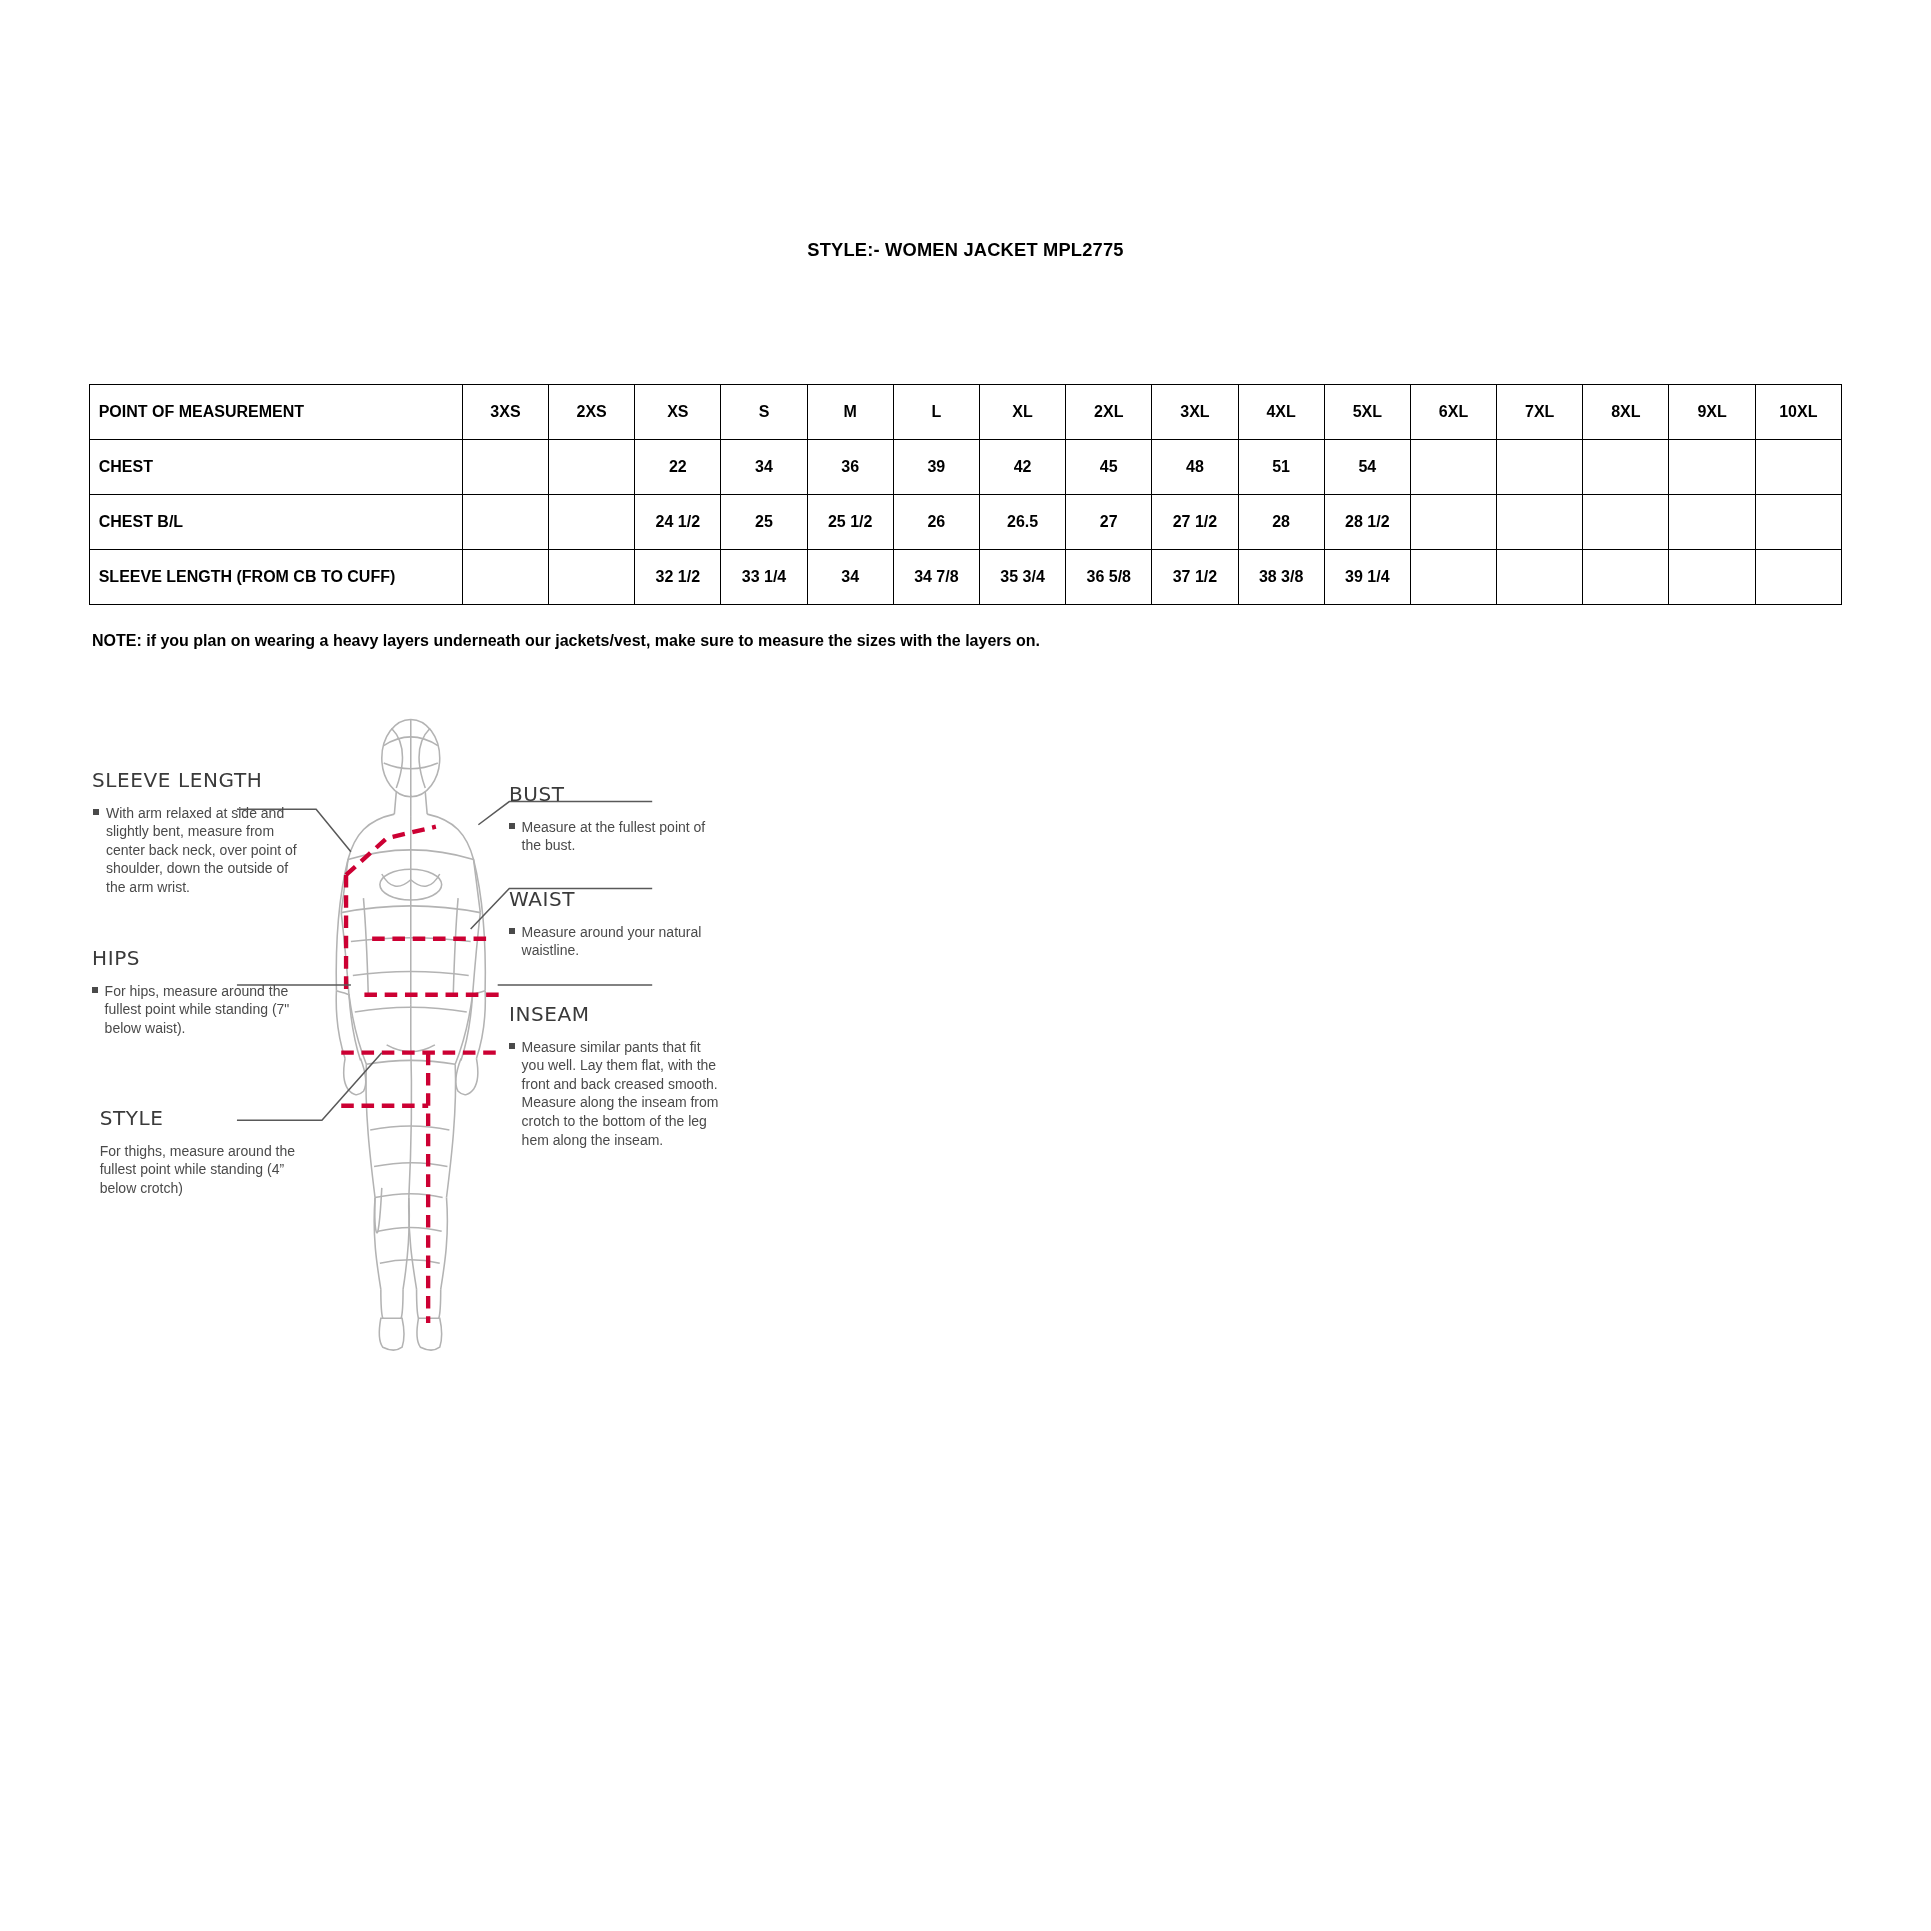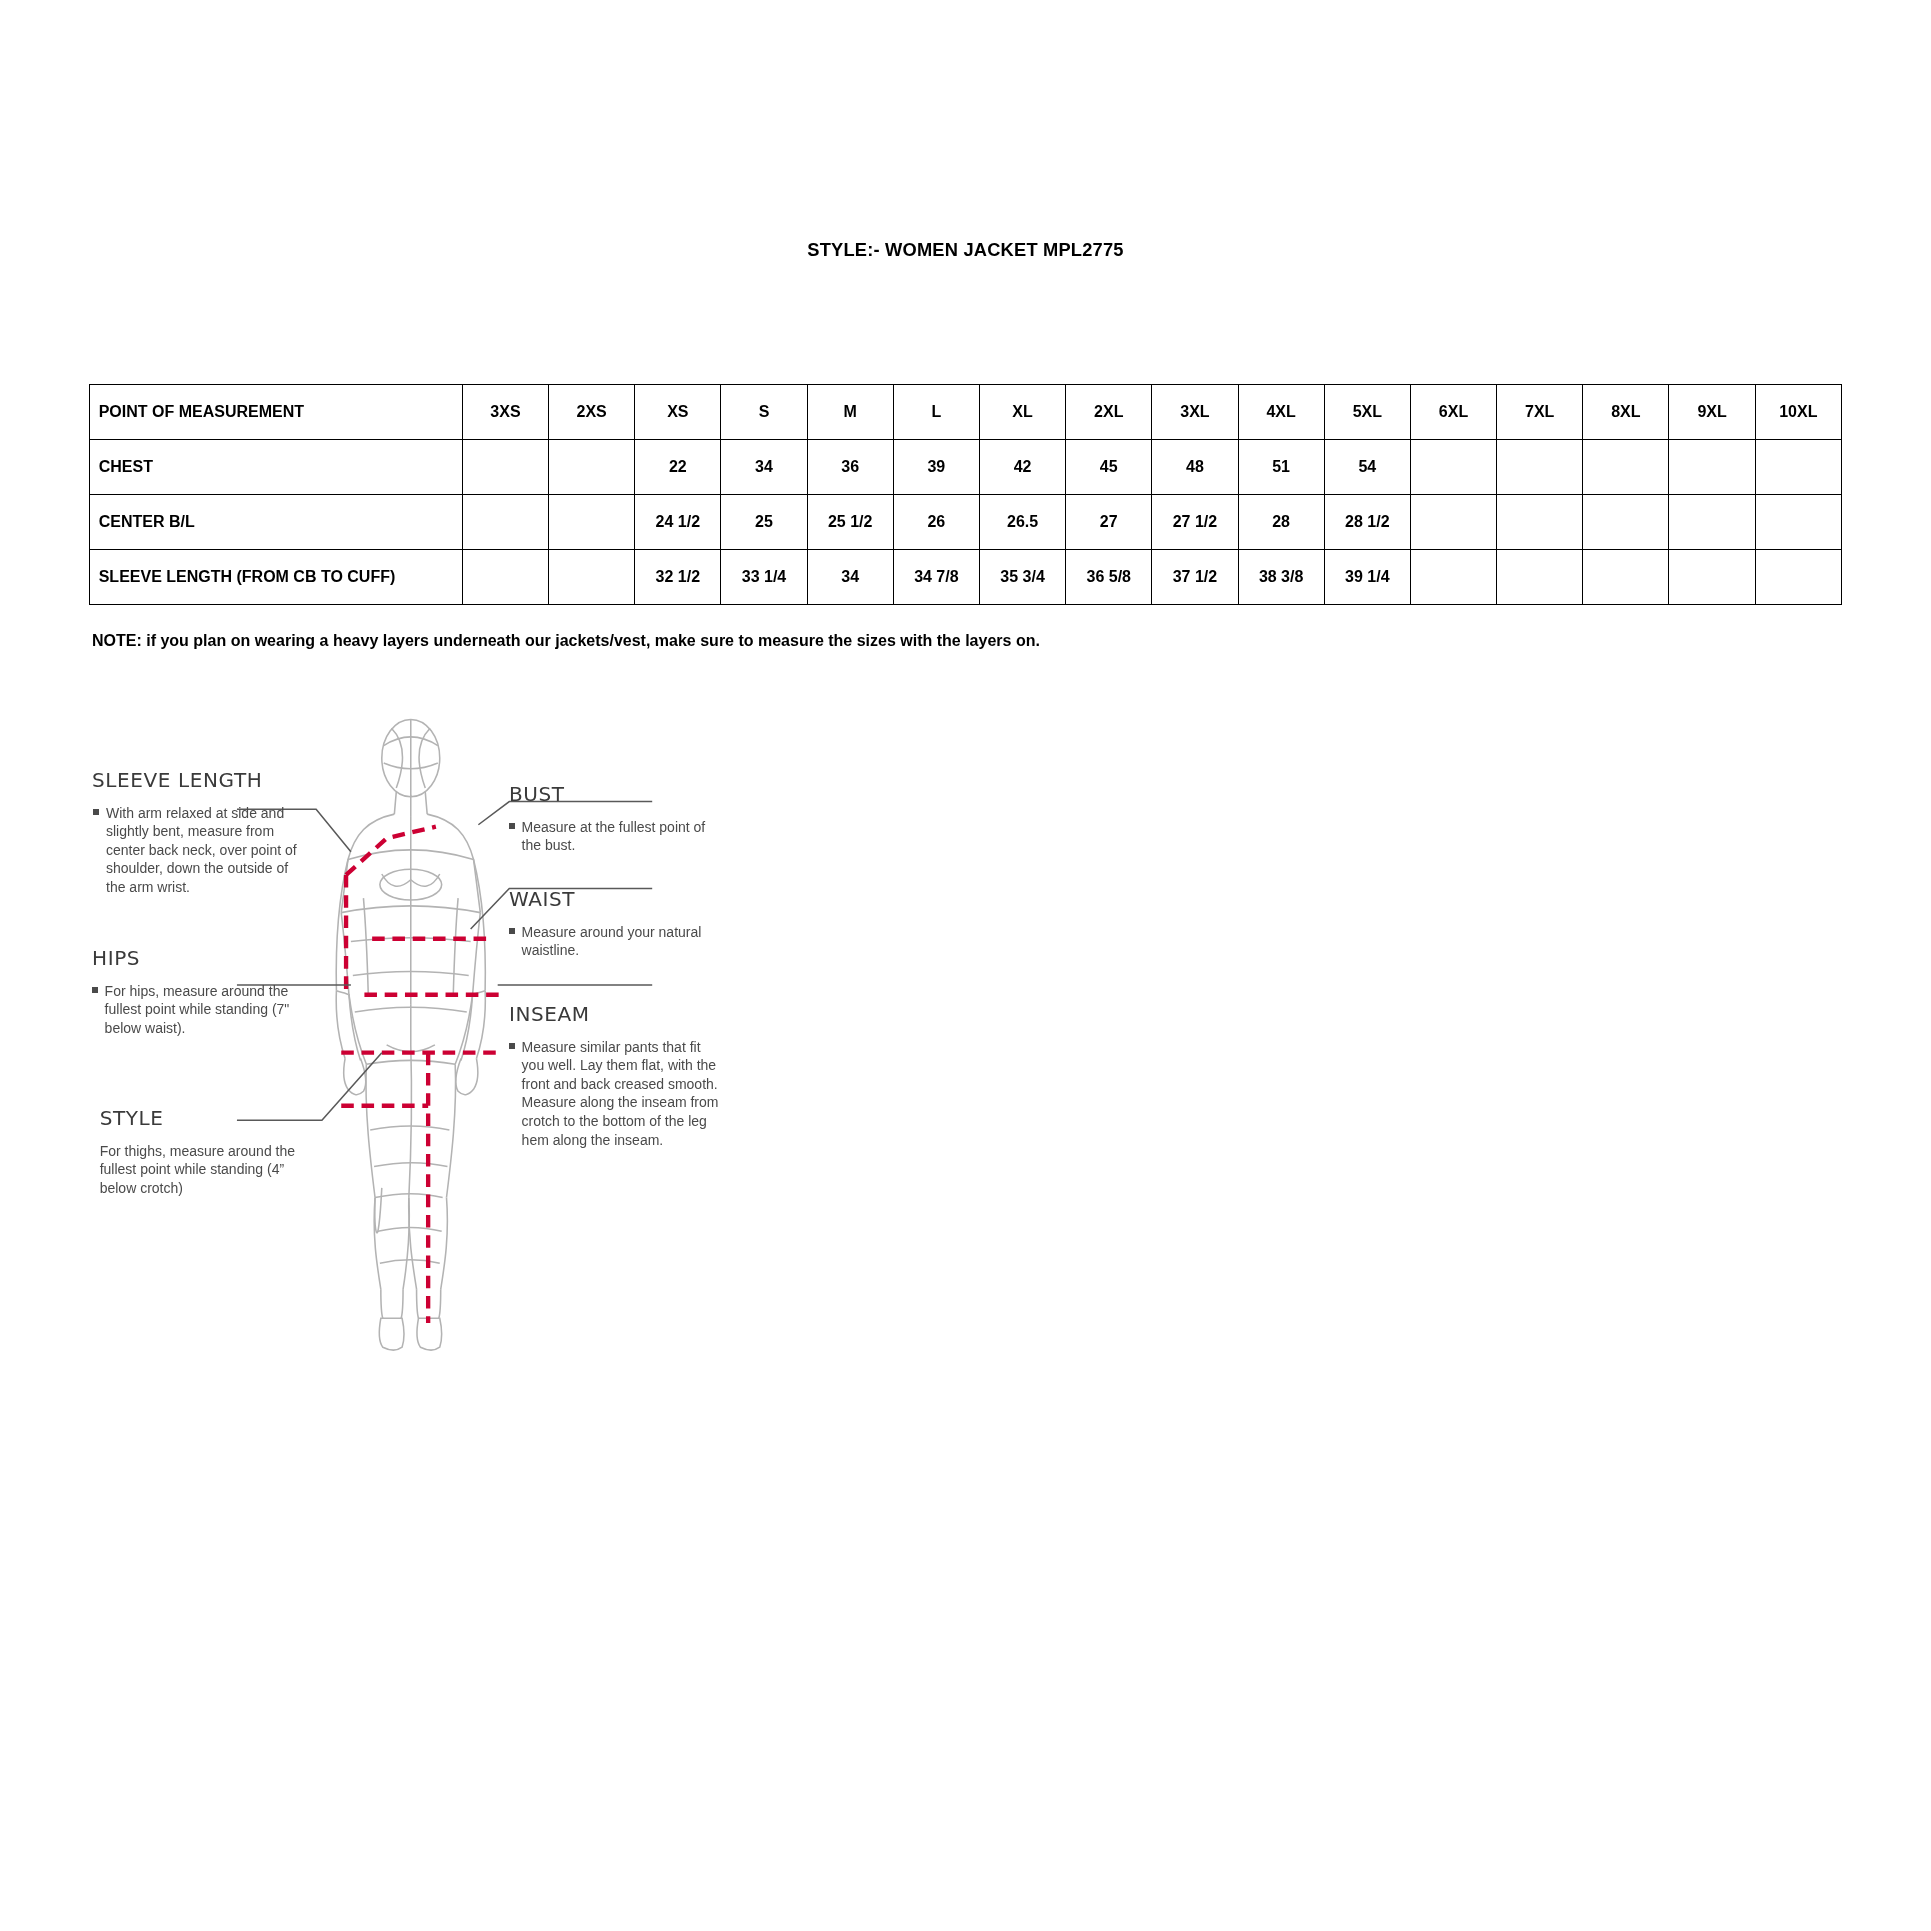--- a/index.html
+++ b/index.html
@@ -167,21 +167,21 @@
         <td>48</td>
         <td>51</td>
         <td>54</td>
         <td></td>
         <td></td>
         <td></td>
         <td></td>
         <td></td>
       </tr>
       <tr>
-        <td class="pom-label">CENTER B/L</td>
+        <td class="pom-label">CHEST B/L</td>
         <td></td>
         <td></td>
         <td>24 1/2</td>
         <td>25</td>
         <td>25 1/2</td>
         <td>26</td>
         <td>26.5</td>
         <td>27</td>
         <td>27 1/2</td>
         <td>28</td>

